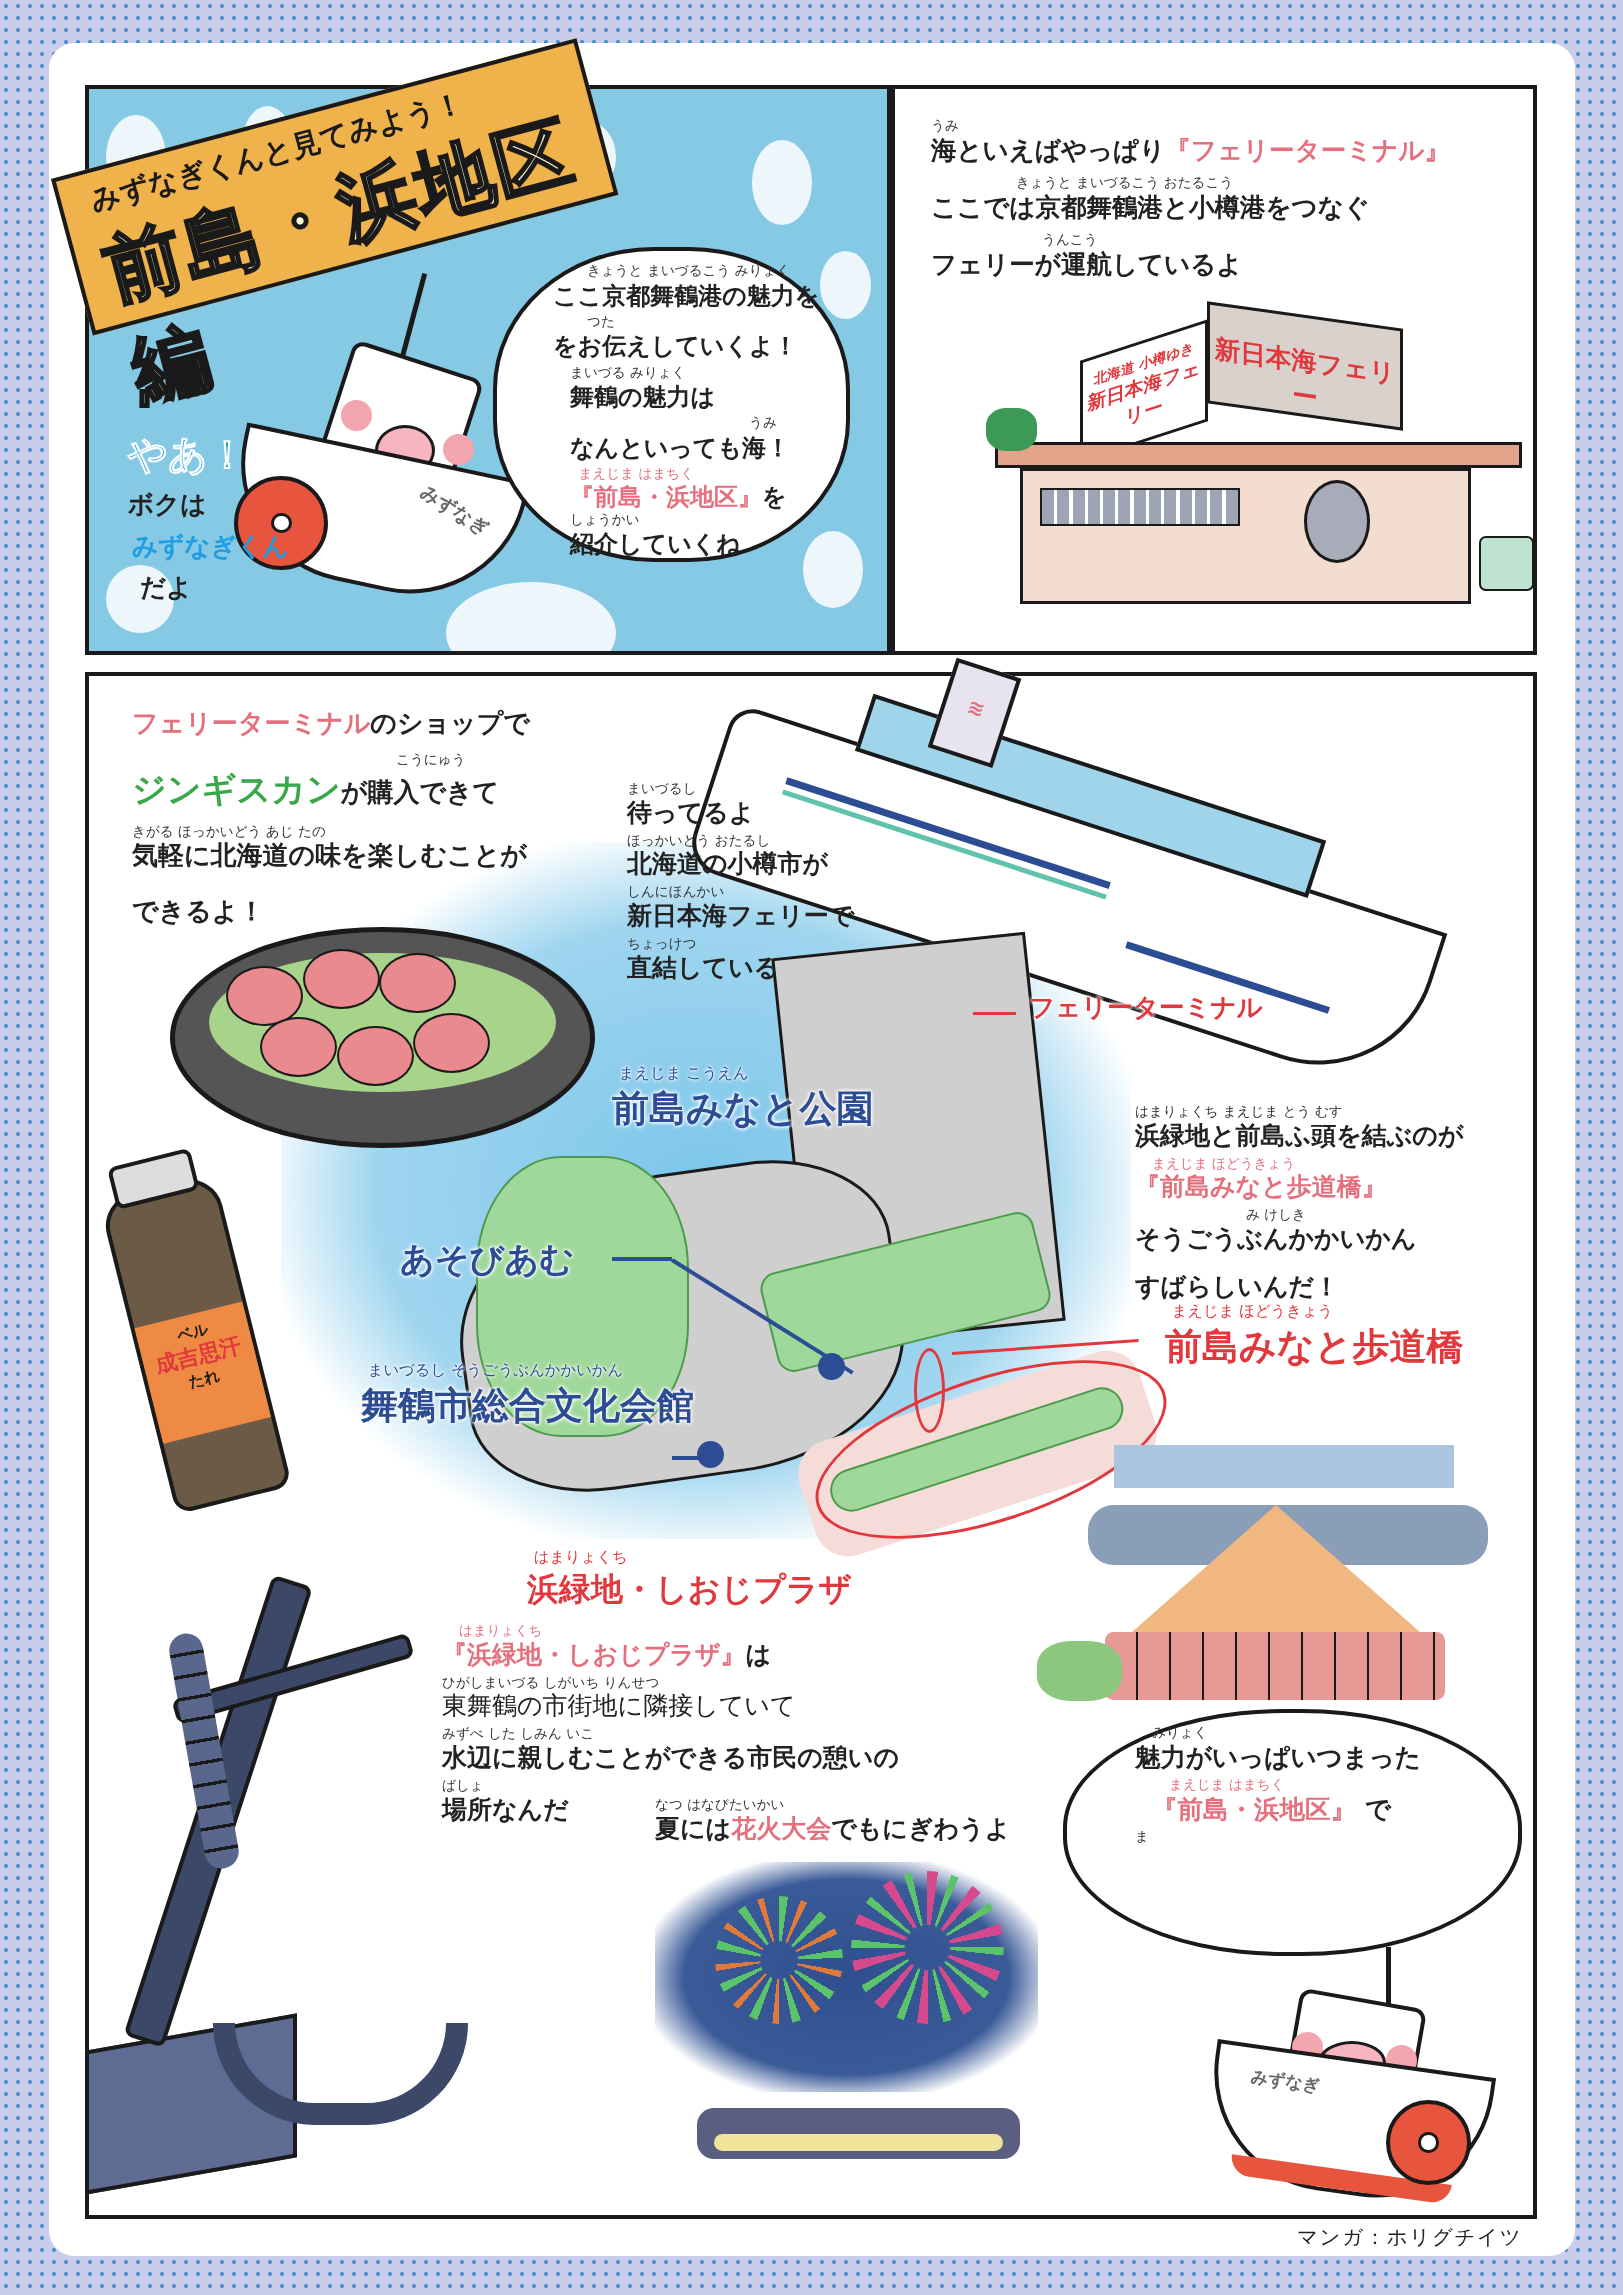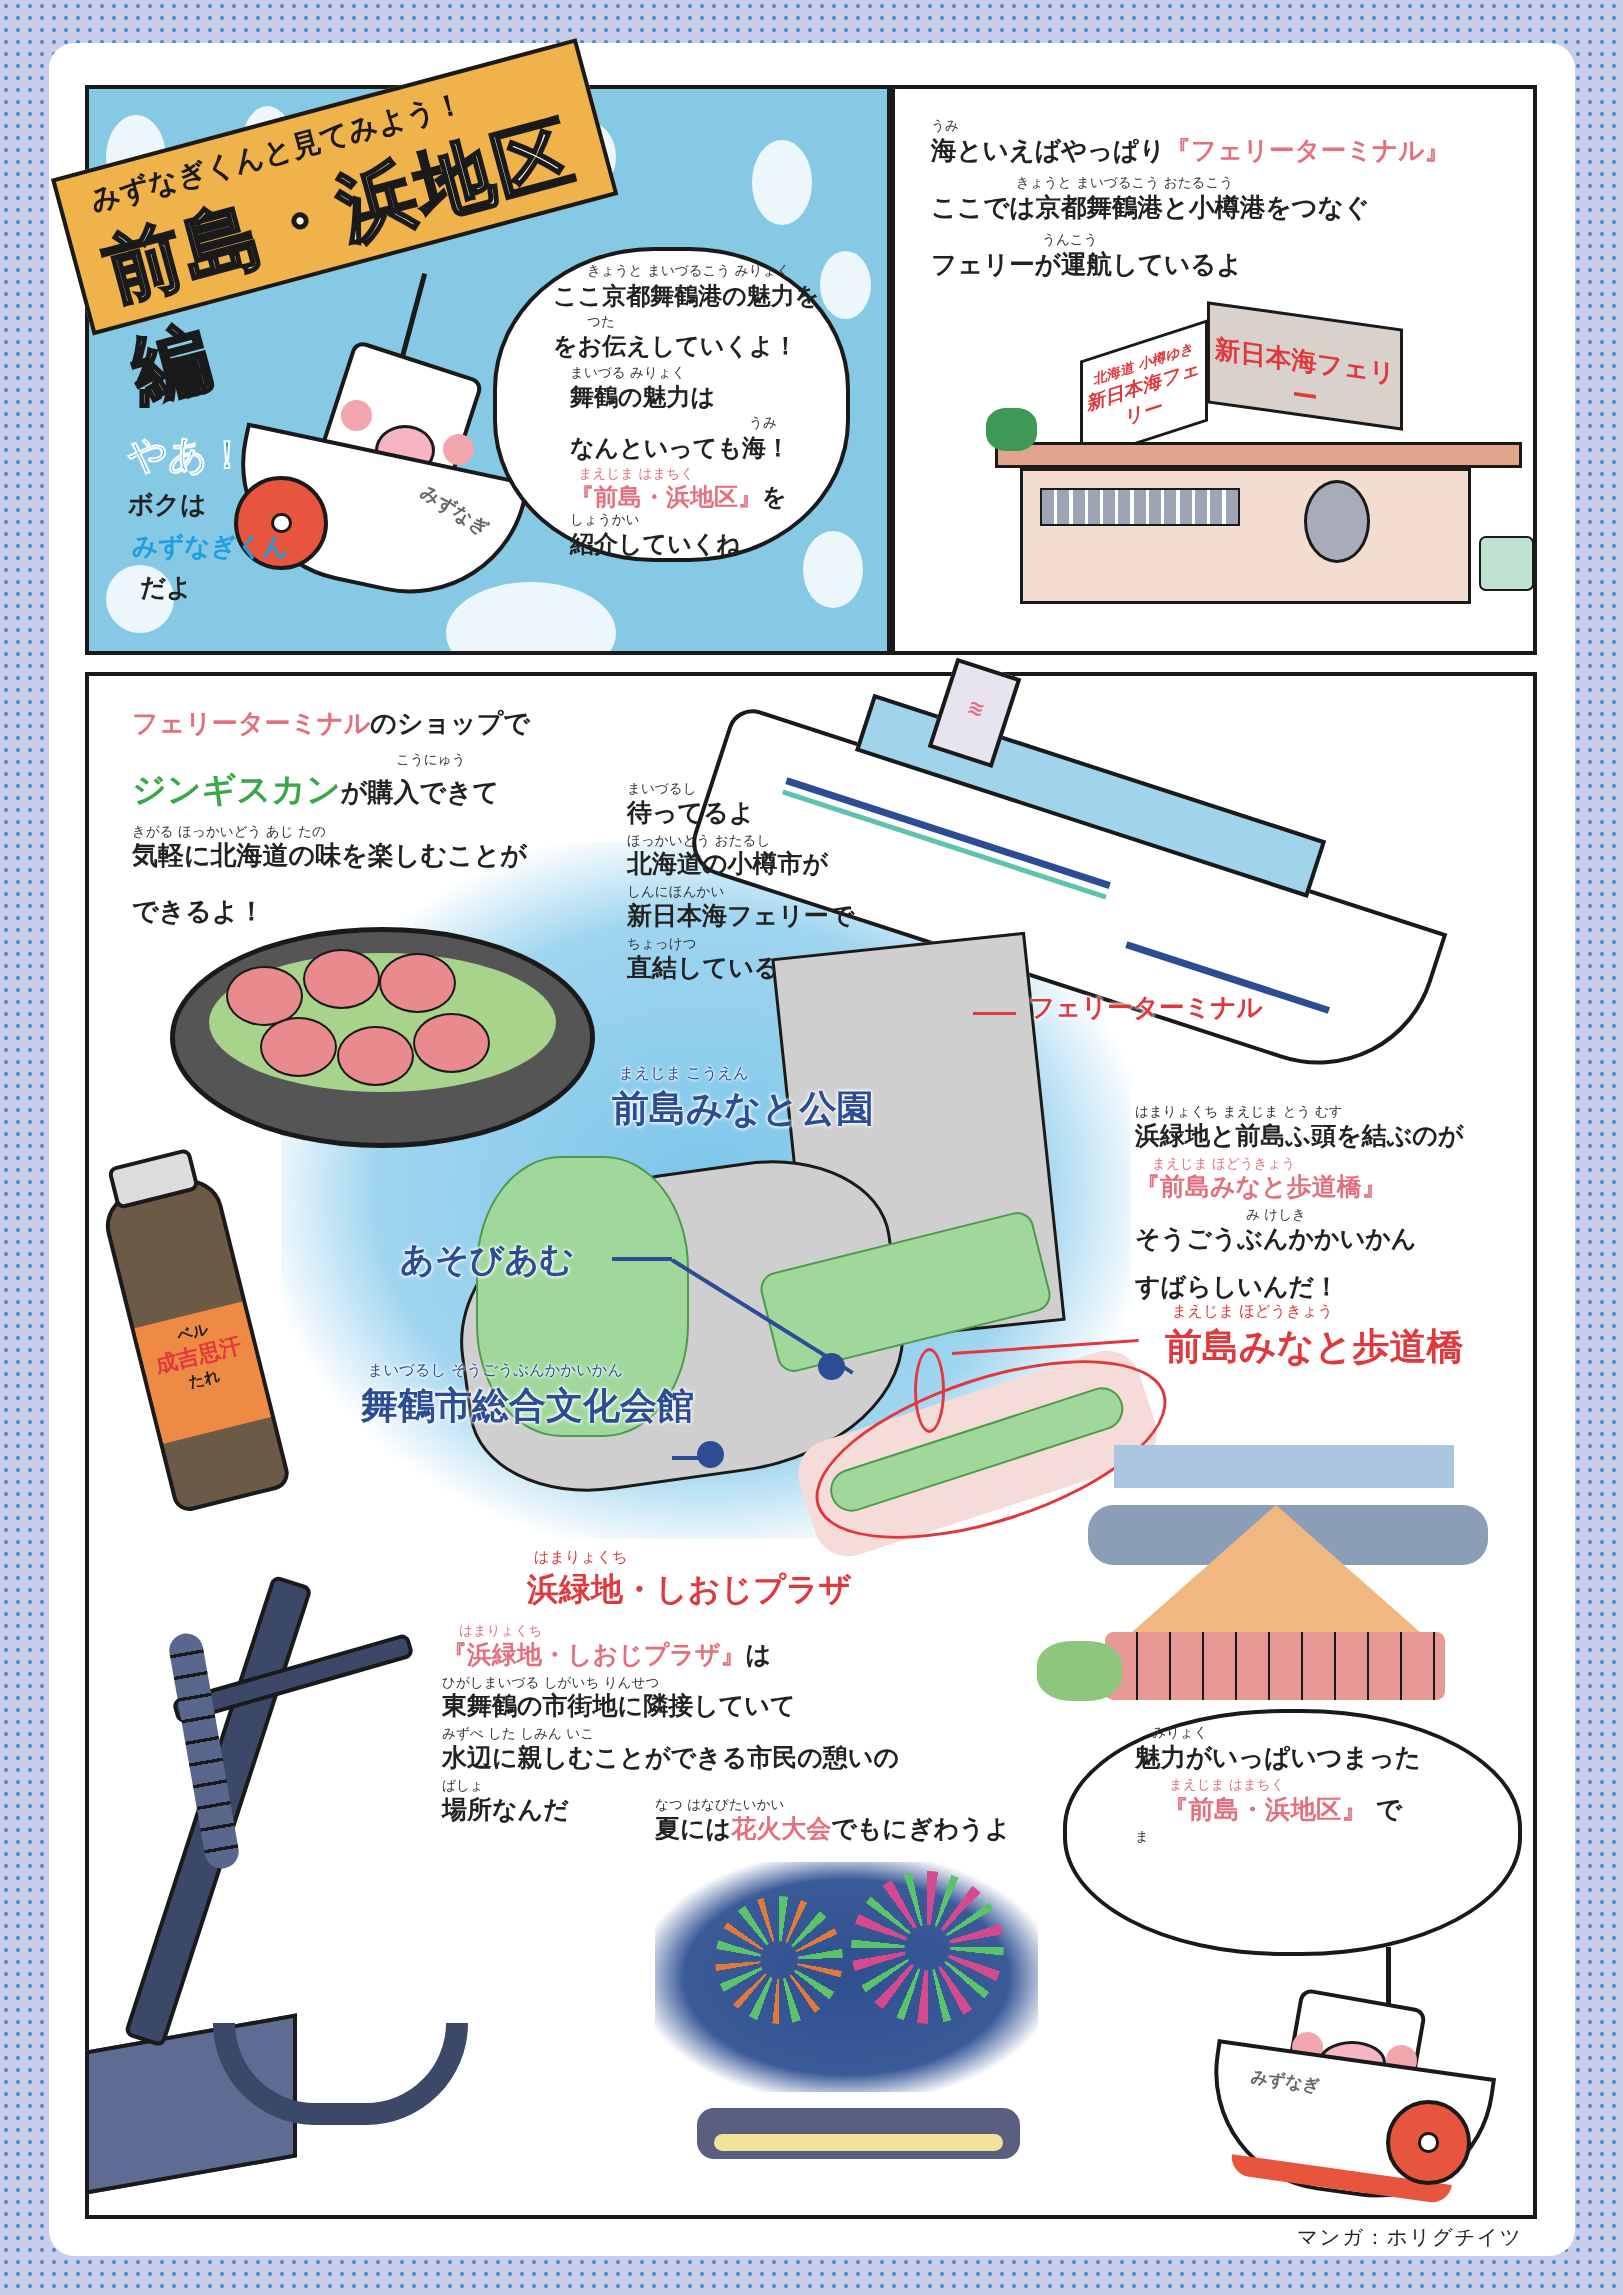--- a/index.html
+++ b/index.html
@@ -252,21 +252,21 @@
   <div style="position:absolute;left:68px;top:204px;width:340px;height:68px;background:repeating-linear-gradient(90deg,#e79a95 0 31px,#1a1a1a 31px 33px);border-radius:8.5px;"></div>
   <div style="position:absolute;left:0;top:213px;width:85px;height:60px;background:#8dc77d;border-radius:40%;"></div>
 </div>
 
 <div style="position:absolute;left:442px;top:1624px;">
   <span class="ruby pink" style="margin-left:17px">はまりょくち</span>
   <div style="font-size:25px;font-weight:bold;white-space:nowrap;">
     <span class="pink">『浜緑地・しおじプラザ』</span><span>は</span>
   </div>
   <span class="ruby" style="margin-top:5.1px">ひがしまいづる しがいち りんせつ</span>
-  <div style="font-size:25px;font-weight:bold;white-space:nowrap;">東舞鶴の市街地に隣接していて</div>
+  <div style="font-size:25px;font-weight:normal;white-space:nowrap;">東舞鶴の市街地に隣接していて</div>
   <span class="ruby" style="margin-top:5.1px">みずべ した しみん いこ</span>
   <div style="font-size:25px;font-weight:bold;white-space:nowrap;">水辺に親しむことができる市民の憩いの</div>
   <span class="ruby" style="margin-top:5.1px">ばしょ</span>
   <div style="font-size:25px;font-weight:bold;white-space:nowrap;">場所なんだ</div>
 </div>
 
 <div style="position:absolute;left:655px;top:1798px;">
   <span class="ruby">なつ はなびたいかい</span>
   <div style="font-size:25px;font-weight:bold;white-space:nowrap;">
     <span>夏には</span><span class="pink">花火大会</span><span>でもにぎわうよ</span>
@@ -285,21 +285,21 @@
   <div style="position:absolute;left:85px;top:85px;width:238px;height:17px;background:#3c4868;border:4.3px solid #1a1a1a;transform:rotate(-16deg);border-radius:8.5px;"></div>
   <div style="position:absolute;left:128px;top:442px;width:255px;height:102px;border:22px solid #3c4868;border-top:none;border-radius:0 0 128px 128px;box-sizing:border-box;"></div>
   <div style="position:absolute;left:102px;top:51px;width:34px;height:238px;background:repeating-linear-gradient(180deg,#5a678d 0 18.7px,#1a1a1a 18.7px 22px);border-radius:17px;transform:rotate(-10deg);"></div>
 </div>
 
 <div class="cloud" style="left:1063px;top:1709px;width:459px;height:247px;border-radius:48%;"></div>
 <div style="position:absolute;left:1135px;top:1726px;">
   <span class="ruby" style="margin-left:17px">みりょく</span>
   <div style="font-size:25.5px;font-weight:bold;white-space:nowrap;">魅力がいっぱいつまった</div>
   <span class="ruby pink" style="margin-left:34px;margin-top:3.4px">まえじま はまちく</span>
-  <div style="font-size:25.5px;font-weight:bold;white-space:nowrap;margin-left:28px">
+  <div style="font-size:25.5px;font-weight:bold;white-space:nowrap;margin-left:17px">
     <span class="pink">『前島・浜地区』</span> <span>で</span>
   </div>
   <span class="ruby" style="margin-top:3.4px">ま</span>
 </div>
 
 <div class="mascot" style="left:1190px;top:1964px;width:306px;height:238px;">
   <div style="position:absolute;left:196px;top:-17px;width:5.1px;height:68px;background:#1a1a1a;"></div>
   <div class="cabin" style="left:102px;top:34px;width:128px;height:94px;transform:rotate(10deg);"></div>
   <div class="cheek" style="left:102px;top:68px;"></div>
   <div class="cheek" style="left:196px;top:81px;"></div>

